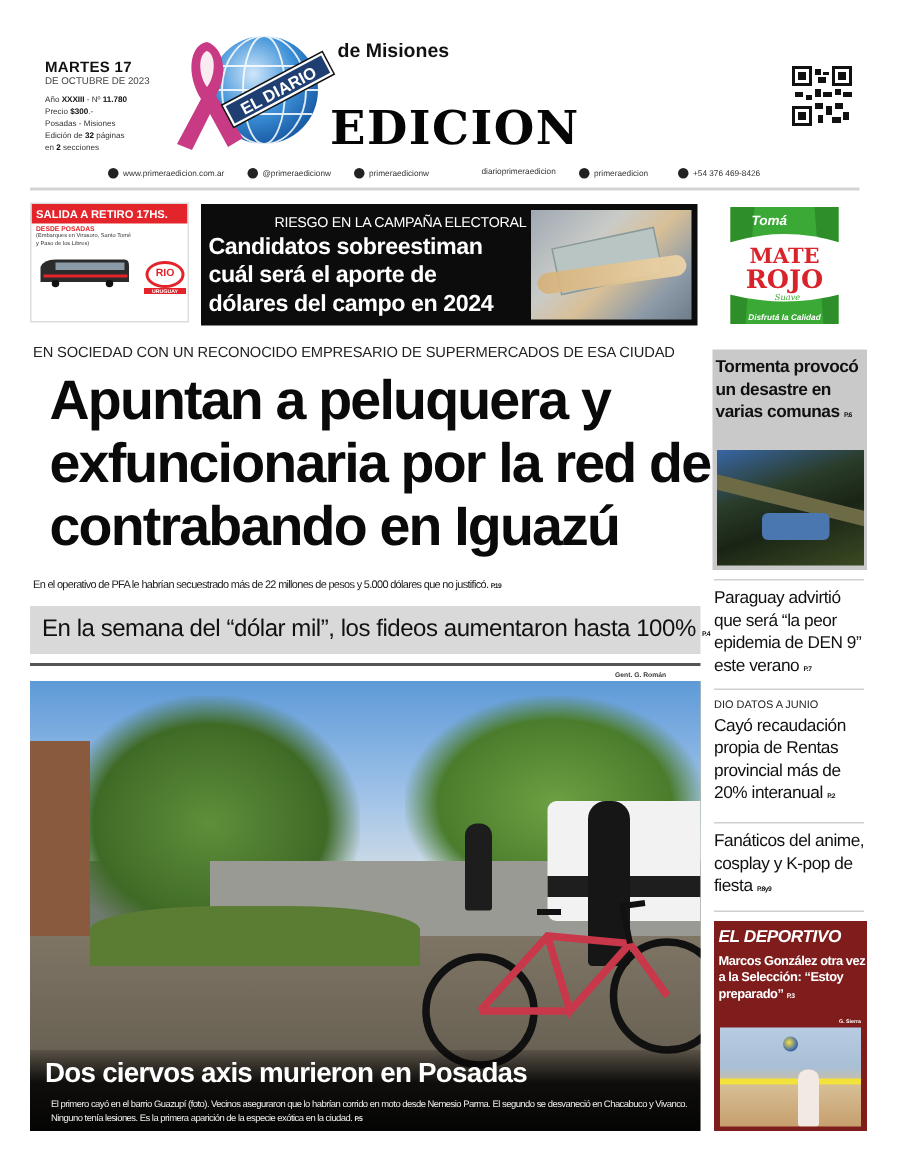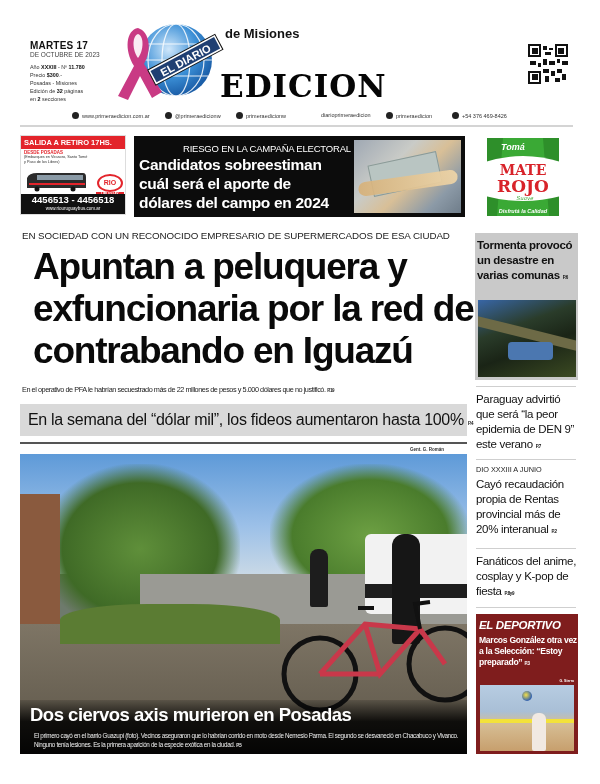--- a/index.html
+++ b/index.html
@@ -203,24 +203,20 @@
   <div class="sub2">(Embarques en Virasoro, Santo Tomé y Paso de los Libres)</div>
   <svg class="busimg" viewBox="0 0 62 20">
     <path d="M2 6 Q4 1 12 1 L58 1 Q61 1 61 5 L61 16 L2 16 Z" fill="#2b2b2b"></path>
     <rect x="12" y="3" width="46" height="5" fill="#8a9aa6"></rect>
     <rect x="4" y="11" width="56" height="2" fill="#e3242b"></rect>
     <circle cx="12" cy="17" r="2.5" fill="#111"></circle>
       <circle cx="48" cy="17" r="2.5" fill="#111"></circle>
   </svg>
   <div class="brand">RIO</div>
   <div class="brand2">URUGUAY</div>
-  <div class="phone">
-    <div class="n">4456513 - 4456518</div>
-    <div class="u">www.riouruguaybus.com.ar</div>
-  </div>
 </div>
 
 <div class="teaser">
   <div class="kick">RIESGO EN LA CAMPAÑA ELECTORAL</div>
   <div class="title"><span>Candidatos sobreestiman cuál será el aporte de dólares del campo en 2024</span> <span class="pg">P.10</span></div>
   <div class="photo">
     <div class="bill"></div>
     <div class="wheat"></div>
   </div>
 </div>
@@ -278,21 +274,21 @@
   </div>
 </div>
 <div class="side-rule" style="top:386px"></div>
 
 <div class="side-item" style="top:392px">
   <div class="t"><span>Paraguay advirtió que será “la peor epidemia de DEN 9” este verano</span> <span class="pgref">P.7</span></div>
 </div>
 <div class="side-rule" style="top:459px"></div>
 
 <div class="side-item" style="top:465px">
-  <div class="k">DIO XXXIII A JUNIO</div>
+  <div class="k">DIO DATOS A JUNIO</div>
   <div class="t"><span>Cayó recaudación propia de Rentas provincial más de 20% interanual</span> <span class="pgref">P.2</span></div>
 </div>
 <div class="side-rule" style="top:548px"></div>
 
 <div class="side-item" style="top:554px">
   <div class="t"><span>Fanáticos del anime, cosplay y K-pop de fiesta</span> <span class="pgref">P.8y9</span></div>
 </div>
 <div class="side-rule" style="top:607px"></div>
 
 <div class="side-sport">

